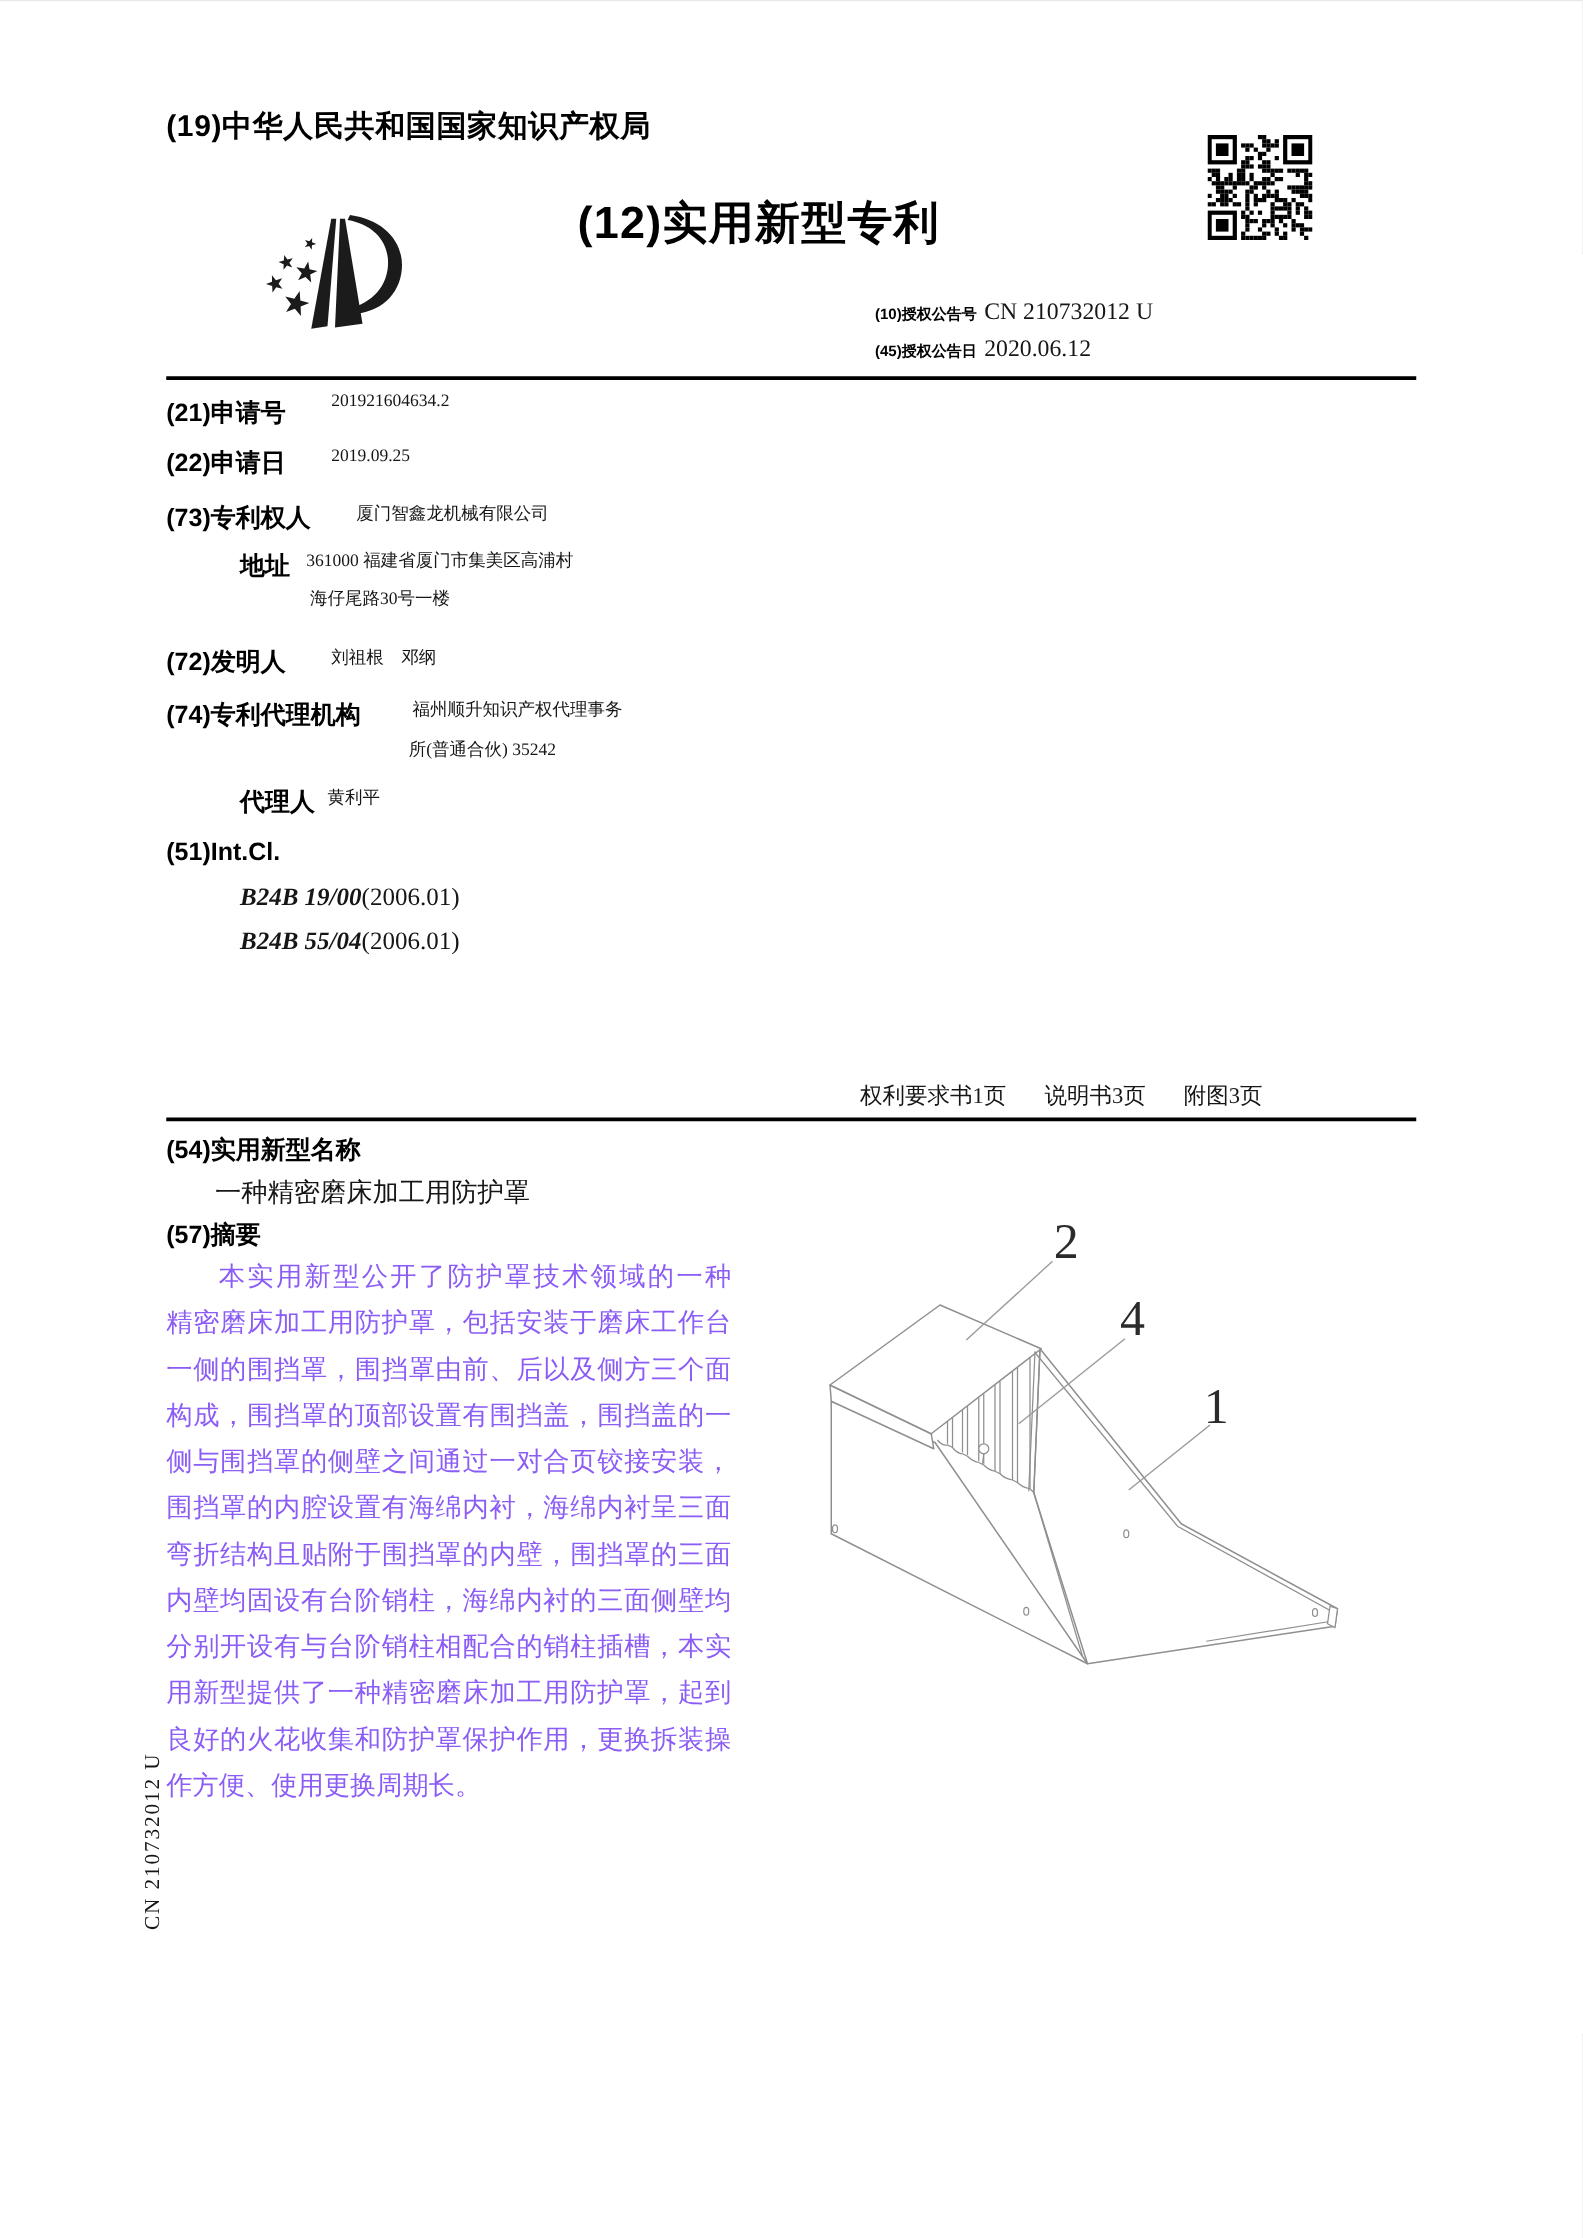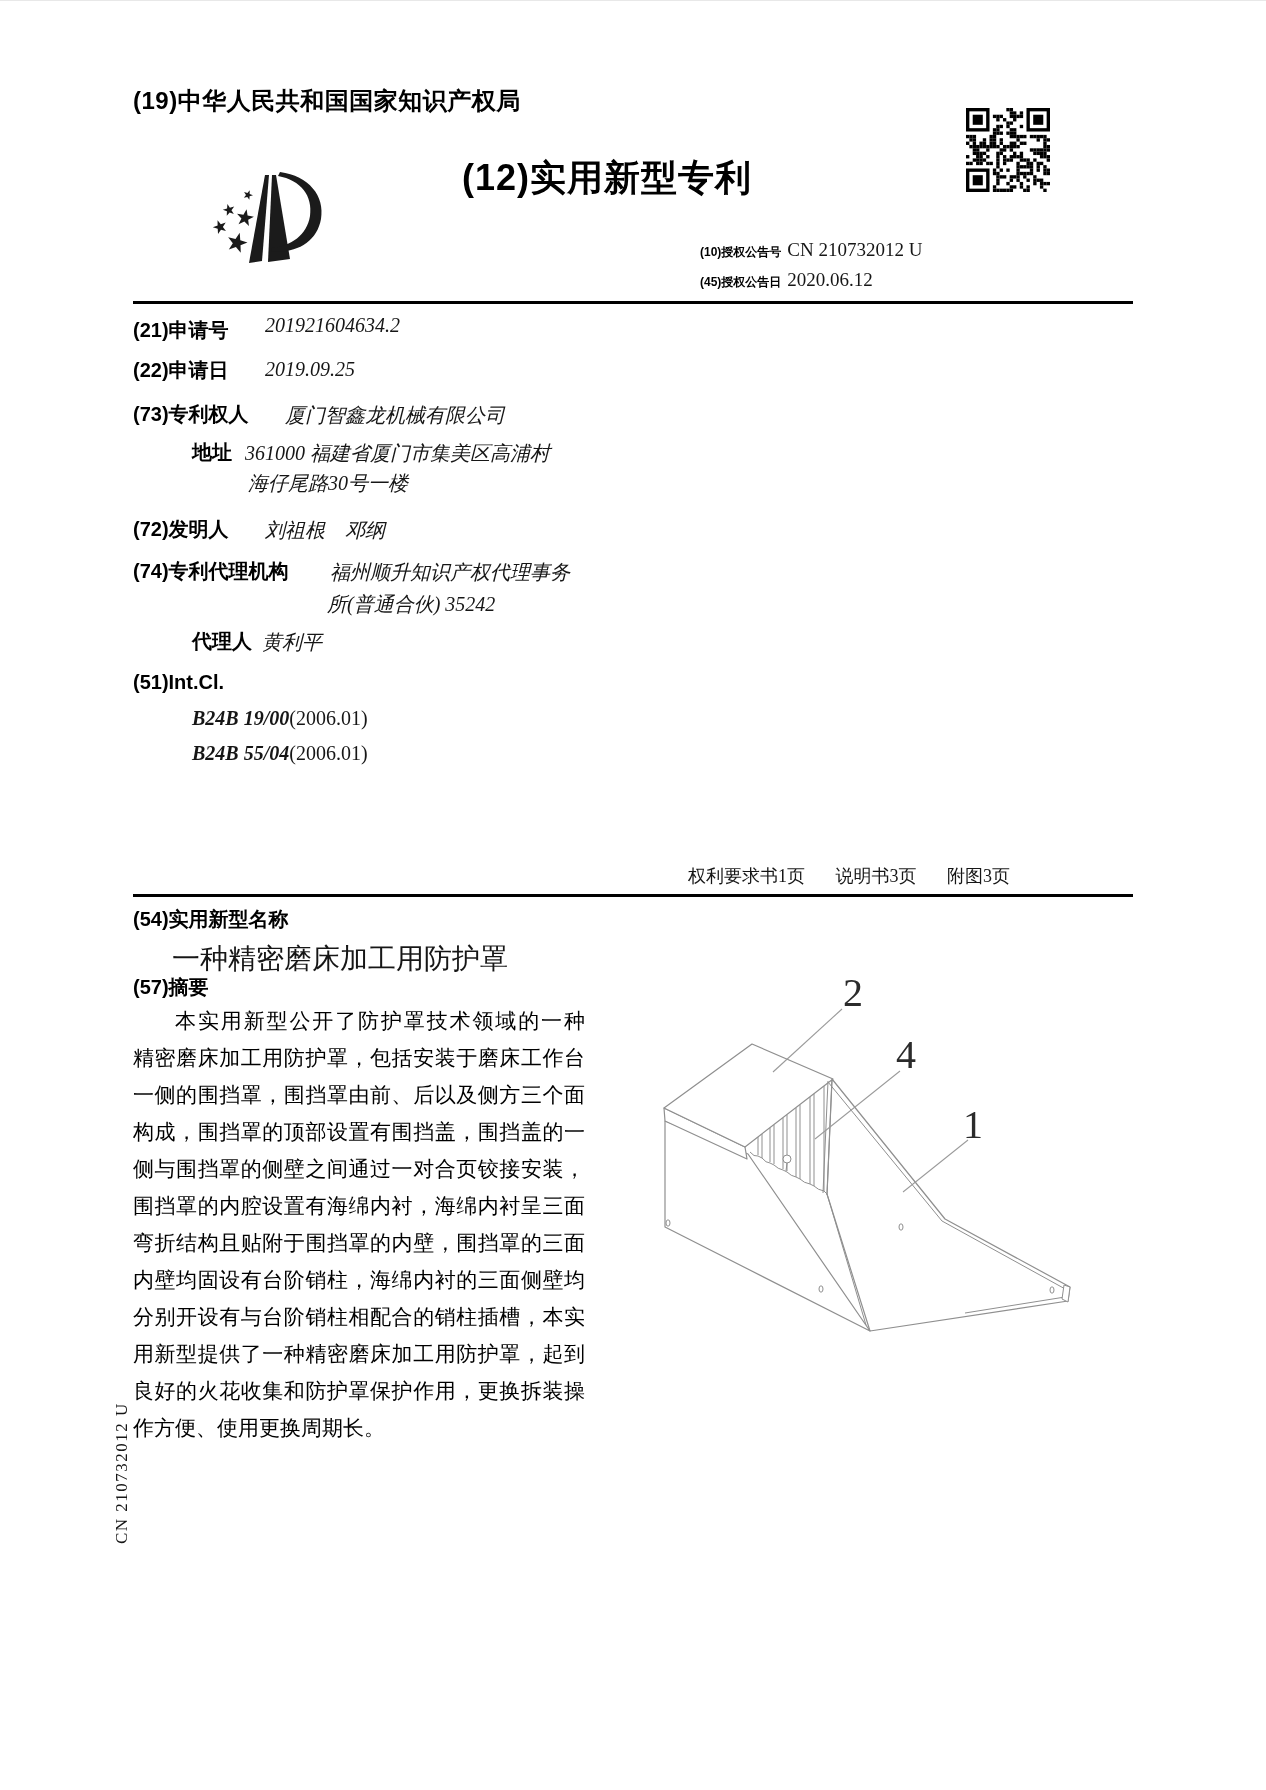--- a/index.html
+++ b/index.html
@@ -7,26 +7,26 @@
   .abs{position:absolute;white-space:nowrap;}
   .hei{font-family:"Liberation Sans",sans-serif;font-weight:bold;color:#000;}
   .song{font-family:"Liberation Serif",serif;color:#161616;}
   .rule{position:absolute;left:133px;width:1000px;height:3px;background:#000;}
   .office{font-size:24px;letter-spacing:0.5px;}
   .doctitle{font-size:36px;letter-spacing:1px;text-align:center;}
   .pubrow{font-size:19px;}
   .pubrow .lab{font-size:12px;}
   .pubrow .val{font-size:19px;margin-left:6px;}
   .biblab{font-size:20px;}
-  .bibval{font-size:20px;font-style:italic;}
+  .bibval{font-size:14px;}
   .ipccode{font-family:"Liberation Serif",serif;font-weight:bold;font-style:italic;font-size:20px;color:#161616;}
   .ipcver{font-size:20px;}
   .pagesline{font-size:18px;text-align:right;width:430px;}
   .pagesline span{margin-left:26px;}
-  .abstract{width:452px;font-size:21px;line-height:37px;color:#000000;}
+  .abstract{width:452px;font-size:21px;line-height:37px;color:#8b5cf6;}
   .abs-line{text-align:justify;text-align-last:justify;height:37px;overflow:hidden;font-family:"Liberation Serif",serif;}
   .abs-line.first{text-indent:2em;}
   .abs-line.last{text-align:left;text-align-last:left;}
   .sidecode{font-size:17px;letter-spacing:1.5px;transform:rotate(-90deg);transform-origin:0 0;width:170px;}
   svg text{font-family:"Liberation Serif",serif;}
 </style>
 </head>
 <body>
 
 <div class="page">
@@ -314,21 +314,21 @@
 
   <div class="abs song pagesline" style="left:580px;top:863px;">
     <span>权利要求书1页</span>
     <span>说明书3页</span>
     <span>附图3页</span>
   </div>
 
   <div class="rule" style="top:893px;"></div>
 
   <div class="abs hei biblab" style="left:133px;top:905px;">(54)实用新型名称</div>
-  <div class="abs song" style="left:172px;top:939px;font-size:28px;">一种精密磨床加工用防护罩</div>
+  <div class="abs song" style="left:172px;top:939px;font-size:21px;">一种精密磨床加工用防护罩</div>
   <div class="abs hei biblab" style="left:133px;top:973px;">(57)摘要</div>
 
   <div class="abs abstract" style="left:133px;top:1002px;">
     <div class="abs-line first">本实用新型公开了防护罩技术领域的一种</div>
     <div class="abs-line">精密磨床加工用防护罩，包括安装于磨床工作台</div>
     <div class="abs-line">一侧的围挡罩，围挡罩由前、后以及侧方三个面</div>
     <div class="abs-line">构成，围挡罩的顶部设置有围挡盖，围挡盖的一</div>
     <div class="abs-line">侧与围挡罩的侧壁之间通过一对合页铰接安装，</div>
     <div class="abs-line">围挡罩的内腔设置有海绵内衬，海绵内衬呈三面</div>
     <div class="abs-line">弯折结构且贴附于围挡罩的内壁，围挡罩的三面</div>

